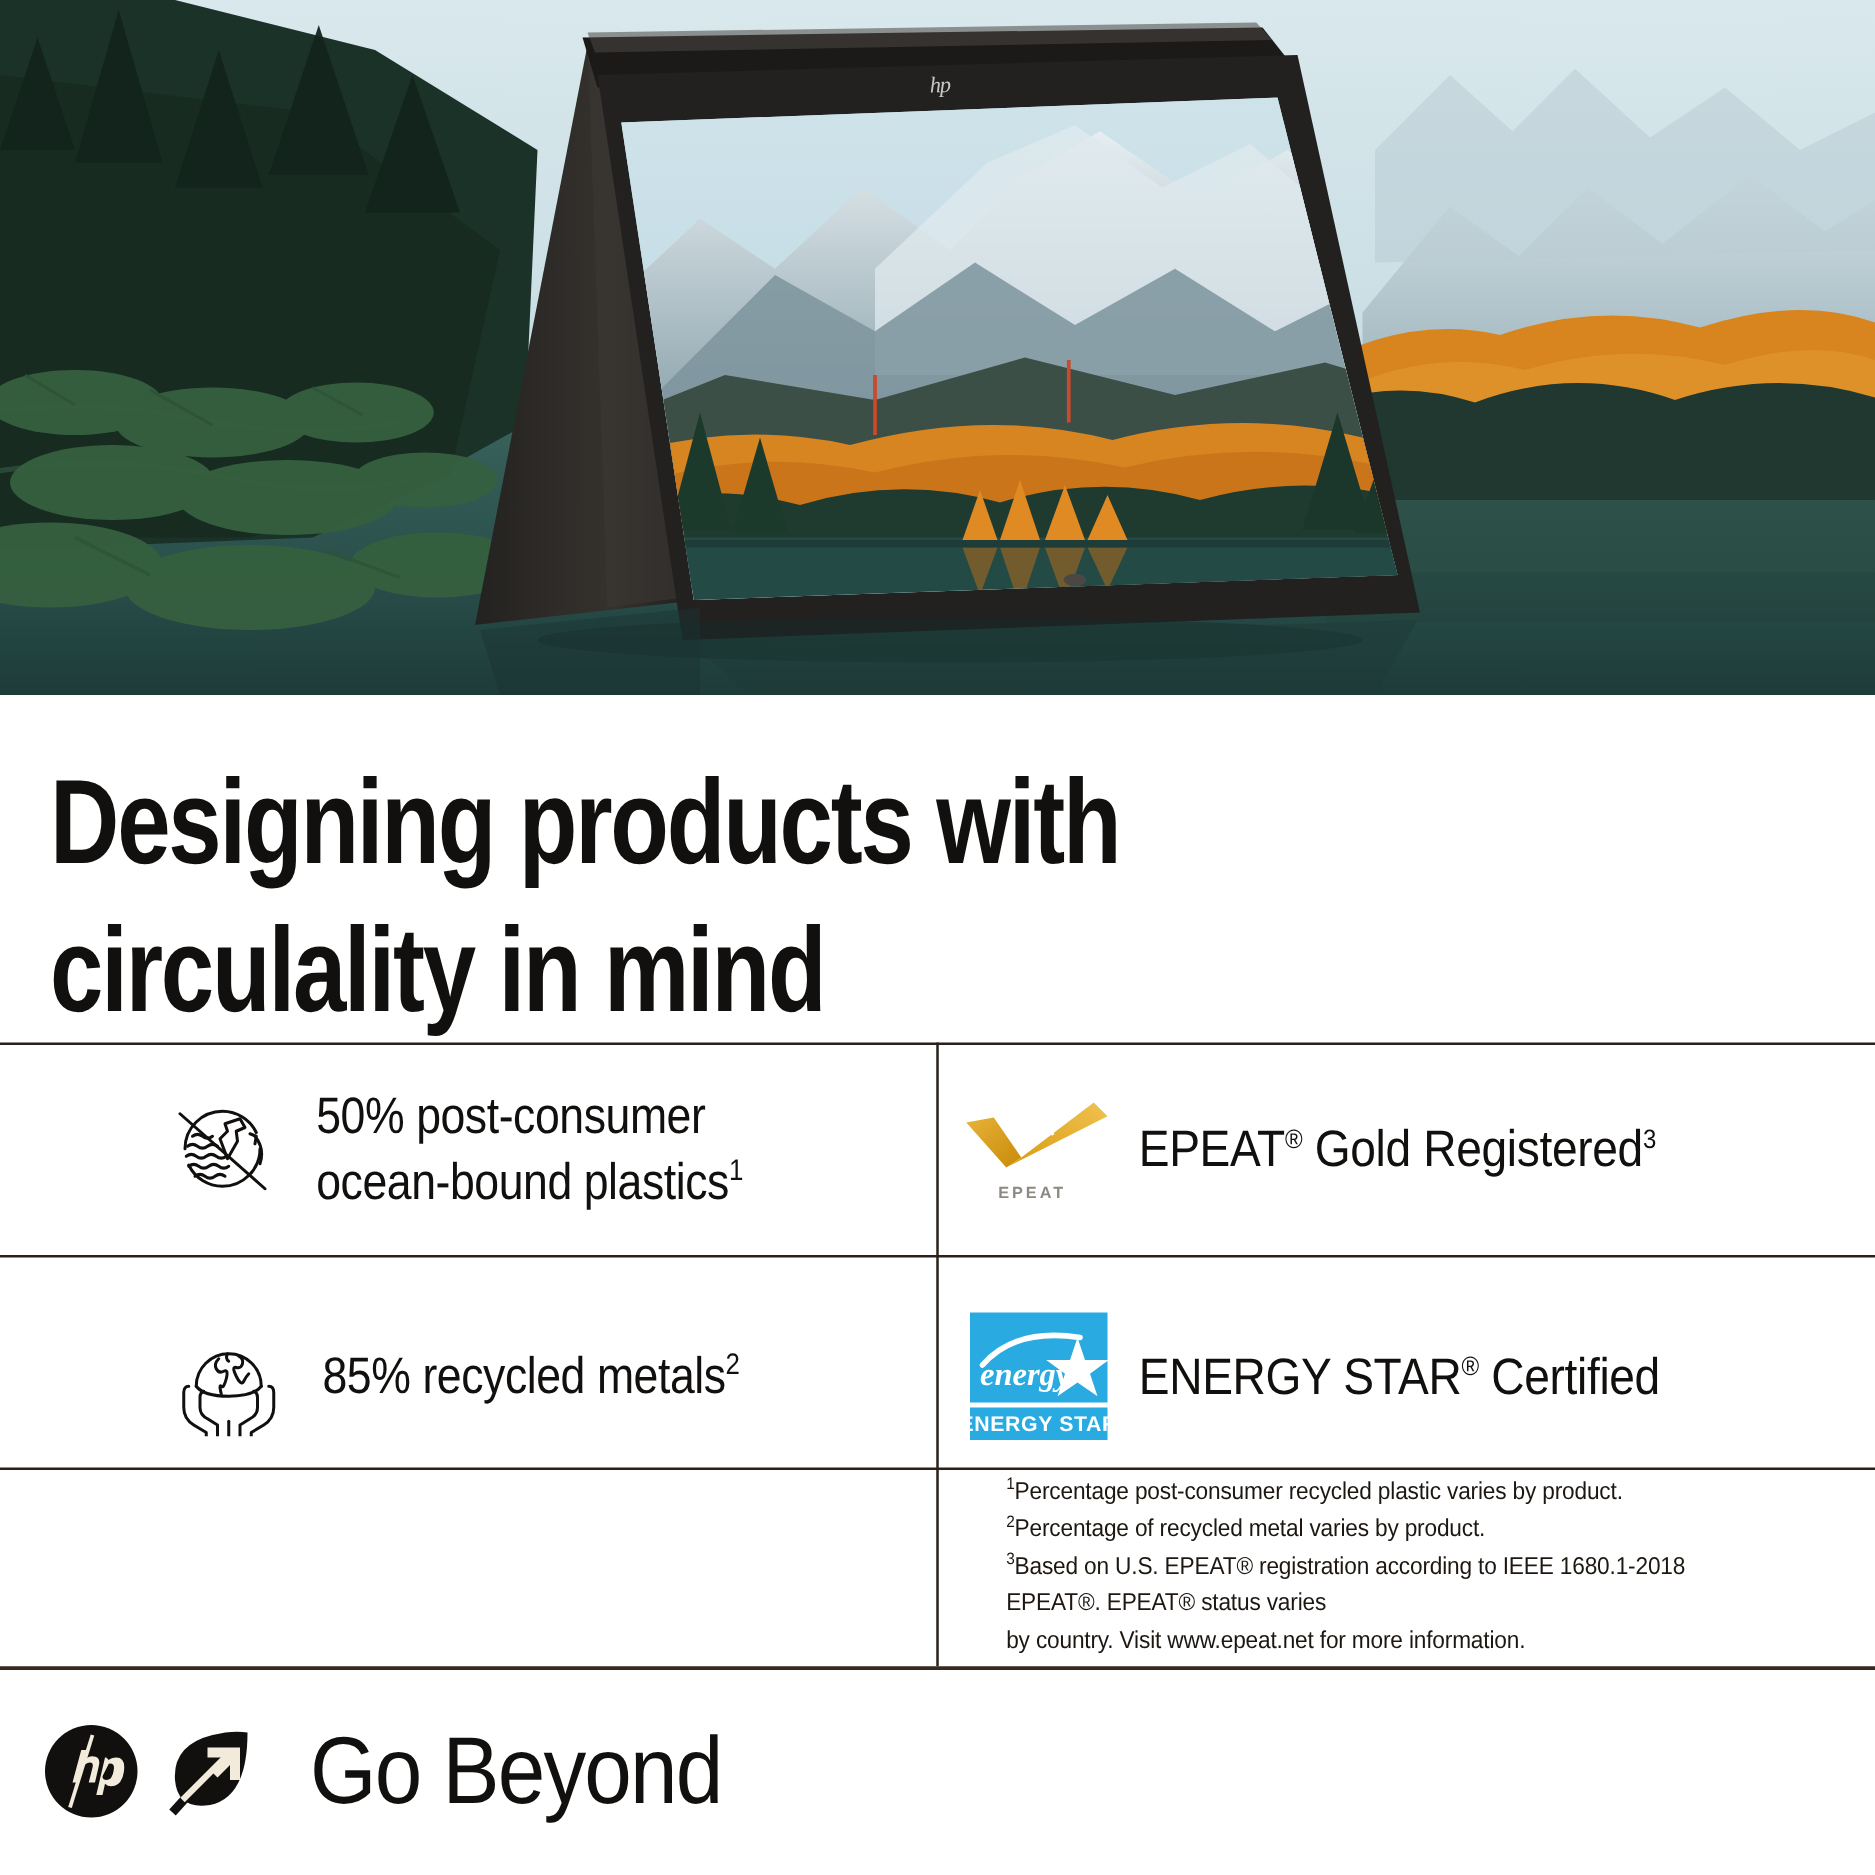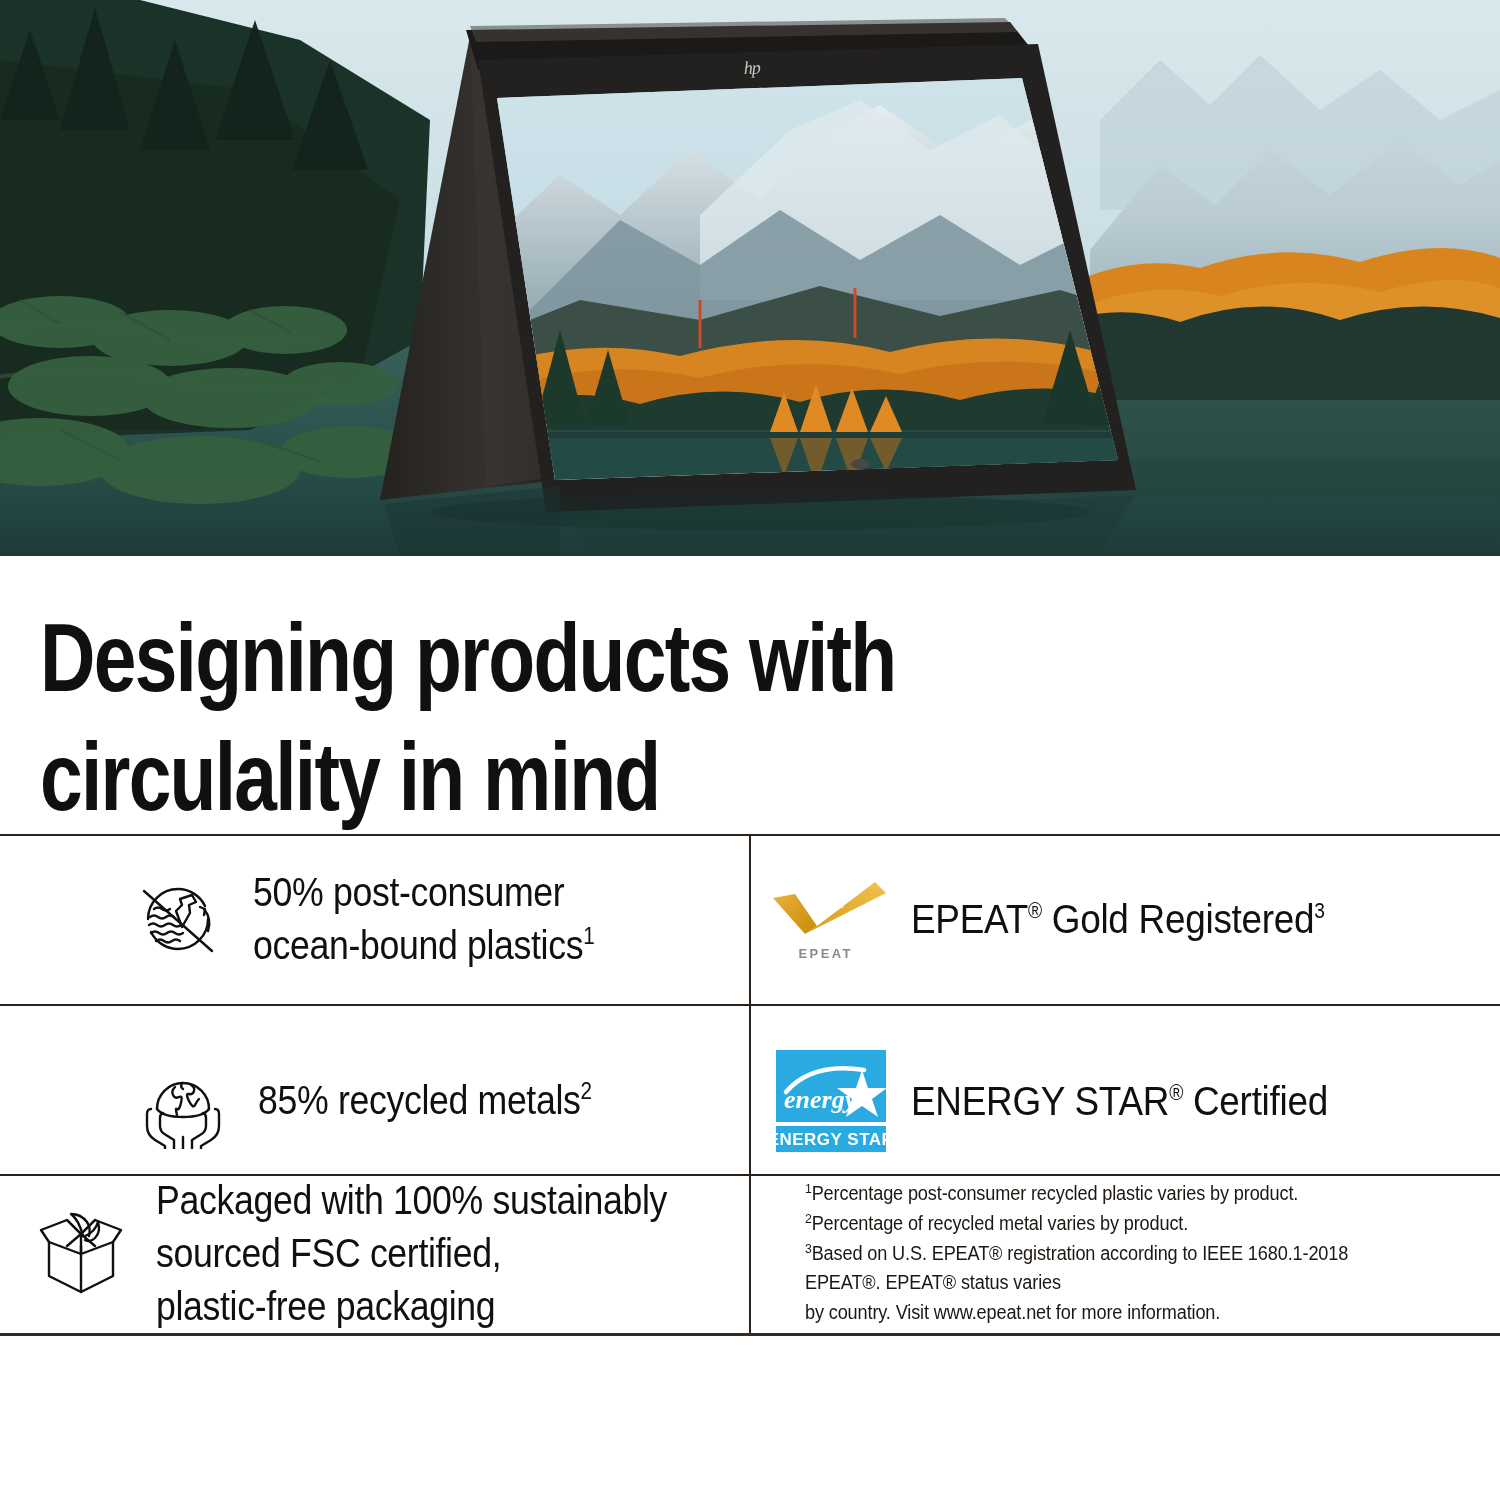--- a/index.html
+++ b/index.html
@@ -344,44 +344,47 @@
             <path d="M14 44 Q40 14 92 22" stroke="#ffffff" stroke-width="4.5" fill="none" stroke-linecap="round"></path>
             <text x="12" y="60" font-family="Liberation Serif, serif" font-style="italic" font-size="26" font-weight="700" fill="#ffffff">energy</text>
             <polygon points="90,22 96,40 115,40 100,51 106,69 90,58 74,69 80,51 65,40 84,40" fill="#ffffff"></polygon>
             <rect x="4" y="78" width="110" height="26" fill="#29ABE2"></rect>
             <text x="59" y="97" text-anchor="middle" font-family="Liberation Sans, sans-serif" font-size="17" font-weight="700" fill="#ffffff" letter-spacing="0.5">ENERGY STAR</text>
           </svg>
         </div>
         <div class="cert-text"><span>ENERGY STAR</span><sup>®</sup><span> Certified</span></div>
       </div>
 
-      <div class="cell left r3">
-        <div class="icon-wrap">
-          <svg width="100" height="96" viewBox="0 0 100 96" fill="none" stroke="#12100E" stroke-width="2.4" stroke-linecap="round" stroke-linejoin="round">
-            <path d="M50 40 L50 86"></path>
-            <path d="M18 36 L50 48 L82 36 L82 70 L50 86 L18 70 Z"></path>
-            <path d="M18 36 L10 24 L36 14 L50 28"></path>
-            <path d="M50 28 L64 14 L90 24 L82 36"></path>
-            <path d="M50 28 L50 48"></path>
-            <path d="M36 14 L50 28 L36 40"></path>
-            <path d="M64 14 L50 28 L64 40"></path>
-            <path d="M52 30 q-4 -16 -12 -22 q10 0 16 8 q4 6 2 14"></path>
-            <path d="M54 30 q10 -4 13 -14 q3 10 -3 16 q-5 5 -10 2"></path>
-          </svg>
-        </div>
-        <div class="feat-text">Packaged with 100% sustainably
-sourced FSC certified,
-plastic-free packaging</div>
-      </div>
 
       <div class="cell right r3">
         <div class="notes">
           <p><sup>1</sup><span>Percentage post-consumer recycled plastic varies by product.</span></p>
           <p><sup>2</sup><span>Percentage of recycled metal varies by product.</span></p>
           <p><sup>3</sup><span>Based on U.S. EPEAT® registration according to IEEE 1680.1-2018 EPEAT®. EPEAT® status varies
 by country. Visit www.epeat.net for more information.</span></p>
         </div>
       </div>
     </div>
 
+    <div class="footer">
+      <div class="logos">
+        <svg width="78" height="78" viewBox="0 0 78 78">
+          <circle cx="39" cy="39" r="37" fill="#12100E"></circle>
+          <path d="M40 10 L22 68" stroke="#F2EADB" stroke-width="3" fill="none"></path>
+          <g fill="#F2EADB">
+            <path d="M31 22 L24 48 L29 48 L32 37 q2 -5 6 -5 q3 0 2 4 L37 48 L42 48 L45 35 q2 -8 -5 -8 q-4 0 -6 3 L37 22 Z"></path>
+            <path d="M50 28 L43 58 L48 58 L50 49 q2 2 5 2 q8 0 10 -11 q2 -12 -6 -12 q-4 0 -6 2 L51 28 Z M53 33 q5 -1 4 5 q-1 8 -6 8 q-3 0 -3 -3 Z"></path>
+          </g>
+        </svg>
+        <svg width="78" height="78" viewBox="0 0 78 78">
+          <path d="M68 8 Q68 60 38 66 Q12 70 10 46 Q8 18 40 10 Q56 6 68 8 Z" fill="#12100E"></path>
+          <path d="M8 72 L46 30" stroke="#12100E" stroke-width="7" stroke-linecap="butt"></path>
+          <path d="M16 62 L52 26" stroke="#F2EADB" stroke-width="5"></path>
+          <g fill="#F2EADB">
+            <polygon points="36,20 62,20 62,46 54,46 54,34 44,44 38,38 48,28 36,28"></polygon>
+          </g>
+        </svg>
+        <div class="gobeyond">Go Beyond</div>
+      </div>
+    </div>
 
   </div>
 </div>
 
 </body></html>

